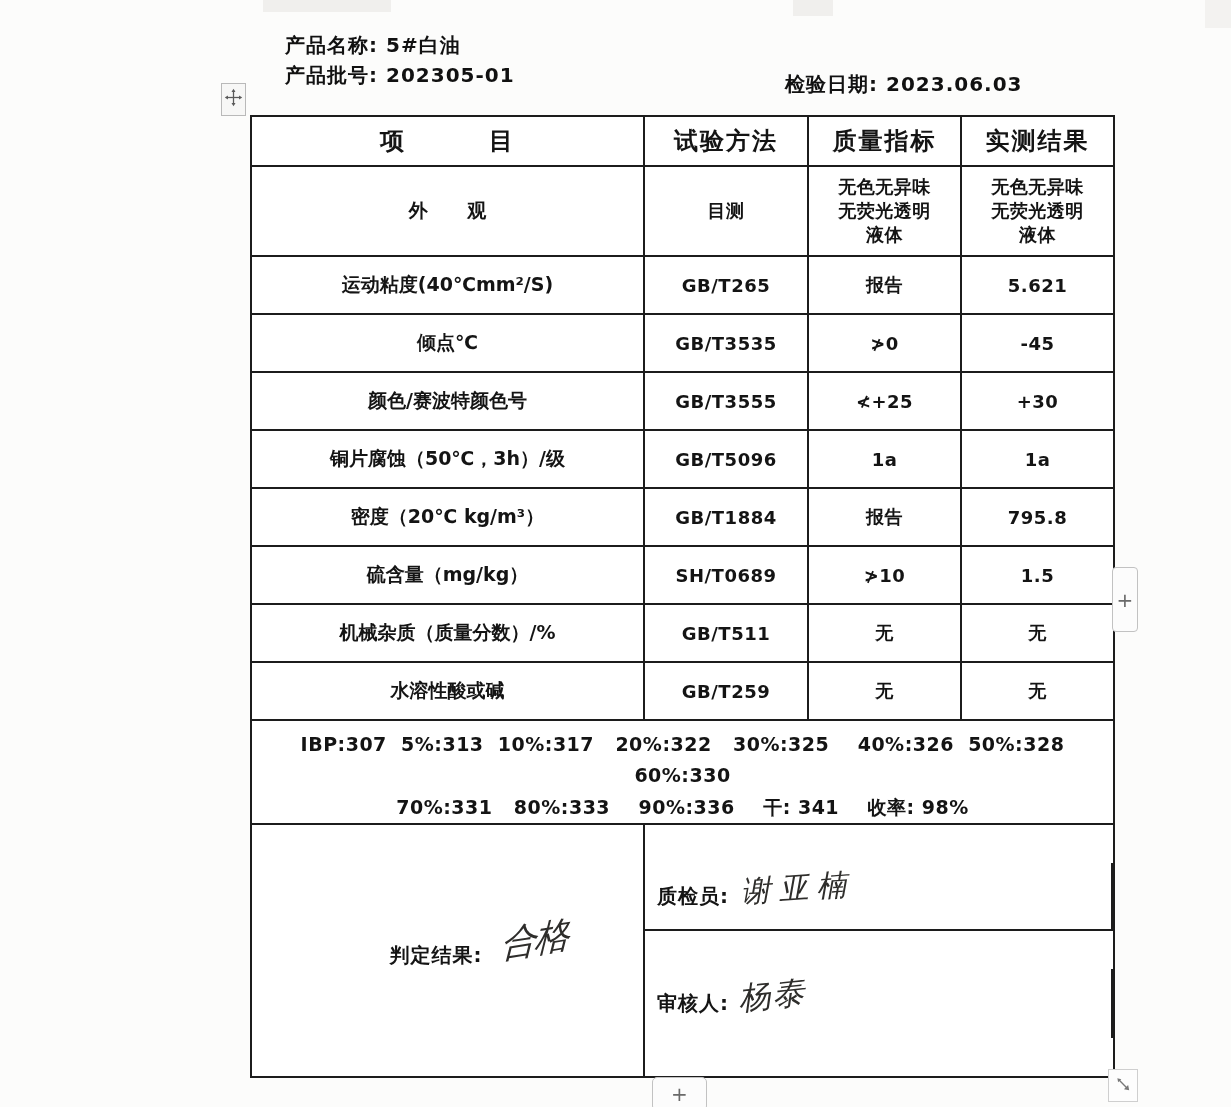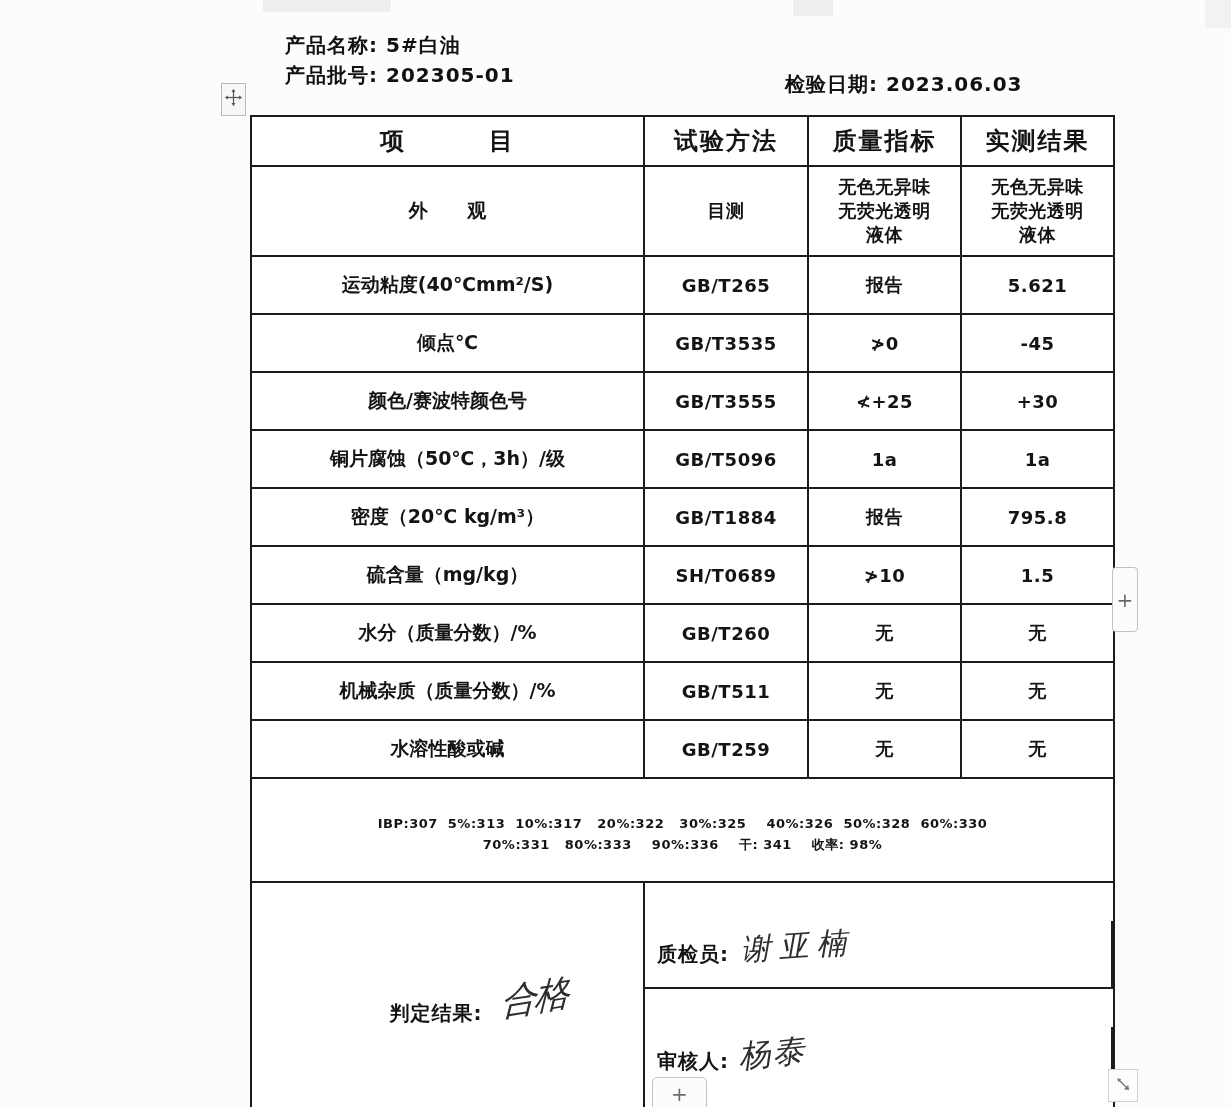--- a/index.html
+++ b/index.html
@@ -39,21 +39,21 @@
   }
   .doc-table th { font-size:24px; letter-spacing:2px; }
   .cell { font-size:19px;margin-top:48px; }
   .c-method, .c-spec, .c-result { font-size:18px; letter-spacing:0.5px; }
   .r-head   td, .r-head th { height:50px; }
   .r-appear td { height:90px; line-height:1.35; }
   .r-std    td { height:58px;border-radius:8px; }
   .r-dist   td { height:104px; }
   .dist {
     text-align:left; vertical-align:top;
-    padding:8px 6px 0 6px; font-size:13px; line-height:1.65; letter-spacing:0.5px;
+    padding:8px 6px 0 6px; font-size:19px; line-height:1.65; letter-spacing:0.5px;
   }
   .r-sig > td { height:137px; }
   .sig-left { text-align:left; padding-left:10px; }
   .sig-right { padding:0 !important; border:none; vertical-align:top; }
   .sig-sub {
     height:68px; border:2px solid #1c1c1c; border-left:none; border-top:none;
     display:flex; align-items:center; text-align:center; padding-left:12px;
     border-bottom:2px solid #1c1c1c;
   }
   .sig-sub-bottom { height:69px; border-bottom:none; }
@@ -190,26 +190,20 @@
       <td class="cell c-result">795.8</td>
     </tr>
 
     <tr class="r-std">
       <td class="cell c-item">硫含量（mg/kg）</td>
       <td class="cell c-method">SH/T0689</td>
       <td class="cell c-spec">≯10</td>
       <td class="cell c-result">1.5</td>
     </tr>
 
-    <tr class="r-std">
-      <td class="cell c-item">水分（质量分数）/%</td>
-      <td class="cell c-method">GB/T260</td>
-      <td class="cell c-spec">无</td>
-      <td class="cell c-result">无</td>
-    </tr>
 
     <tr class="r-std">
       <td class="cell c-item">机械杂质（质量分数）/%</td>
       <td class="cell c-method">GB/T511</td>
       <td class="cell c-spec">无</td>
       <td class="cell c-result">无</td>
     </tr>
 
     <tr class="r-std">
       <td class="cell c-item">水溶性酸或碱</td>

